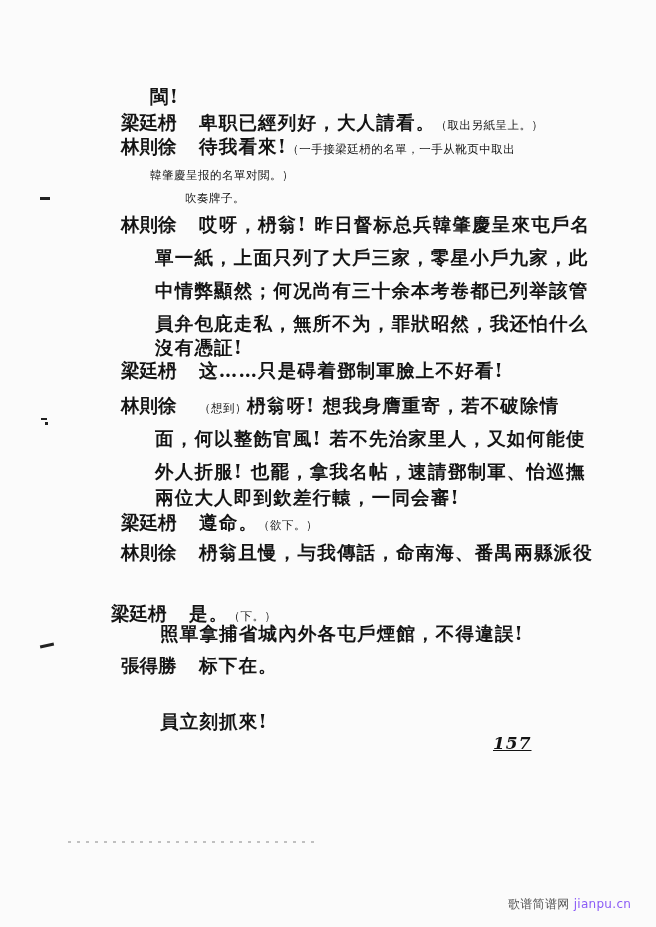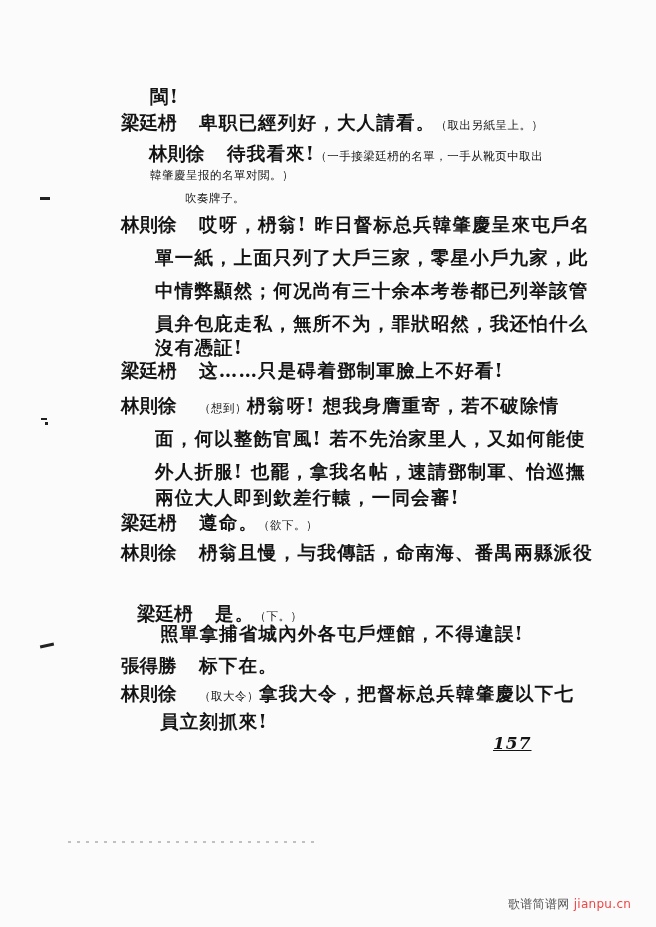--- a/index.html
+++ b/index.html
@@ -72,37 +72,37 @@
     .watermark {
       position: absolute;
       left: 508px;
       top: 896px;
       font-size: 12px;
       font-family: "DejaVu Sans", sans-serif;
       color: #555;
       letter-spacing: 0.3px;
     }
     .watermark .domain {
-      color: #ef4444;
+      color: #8b5cf6;
     }
   </style>
 </head>
 <body>
 
 <div class="page">
 
   <div class="line" style="left:150px; top:86px;">
     <span>閩!</span>
   </div>
 
   <div class="line" style="left:121px; top:112px;">
     <span class="speaker">梁廷枬</span><span>卑职已經列好，大人請看。</span><span class="dir">（取出另紙呈上。）</span>
   </div>
 
-  <div class="line" style="left:121px; top:143px;margin-left:28px;">
+  <div class="line" style="left:121px; top:136px;">
     <span class="speaker">林則徐</span><span>待我看來!</span><span class="dir">（一手接梁廷枬的名單，一手从靴页中取出</span>
   </div>
 
   <div class="small-line" style="left:150px; top:167px;">
     <span>韓肇慶呈报的名單对閲。）</span>
   </div>
 
   <div class="small-line" style="left:185px; top:190px;">
     <span>吹奏牌子。</span>
   </div>
@@ -145,32 +145,29 @@
     <span class="speaker">梁廷枬</span><span>遵命。</span><span class="dir">（欲下。）</span>
   </div>
 
   <div class="line" style="left:121px; top:542px;">
     <span class="speaker">林則徐</span><span>枬翁且慢，与我傳話，命南海、番禺兩縣派役</span>
   </div>
   <div class="line" style="left:160px; top:575px;margin-top:48px;">
     <span>照單拿捕省城內外各屯戶煙館，不得違誤!</span>
   </div>
 
-  <div class="line" style="left:137px; top:603px;">
+  <div class="line" style="left:111px; top:603px;">
     <span class="speaker">梁廷枬</span><span>是。</span><span class="dir">（下。）</span>
   </div>
 
 
   <div class="line" style="left:121px; top:655px;">
     <span class="speaker">張得勝</span><span>标下在。</span>
   </div>
 
-  <div class="line" style="left:121px; top:683px;">
-    <span class="speaker">林則徐</span><span class="dir">（取大令）</span><span>拿我大令，把督标总兵韓肇慶以下七</span>
-  </div>
   <div class="line" style="left:160px; top:711px;">
     <span>員立刻抓來!</span>
   </div>
 
   <div class="page-number">157</div>
 
   <div class="mark" style="left:40px; top:197px; width:10px; height:3px;"></div>
   <div class="mark" style="left:41px; top:418px; width:6px; height:2px;"></div>
   <div class="mark" style="left:45px; top:422px; width:3px; height:3px;"></div>
   <div class="mark" style="left:40px; top:644px; width:14px; height:3px; transform:rotate(-12deg);"></div>

